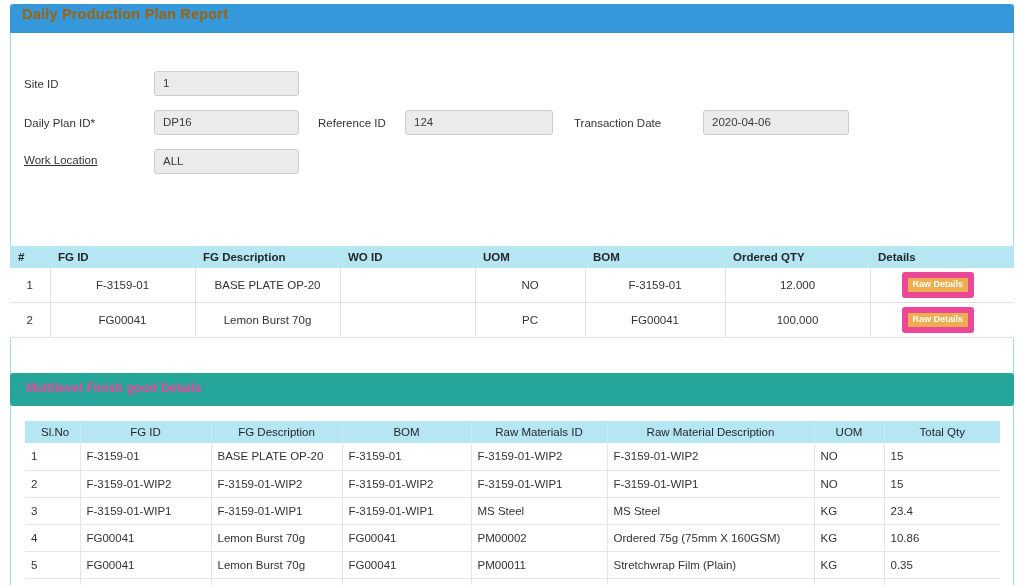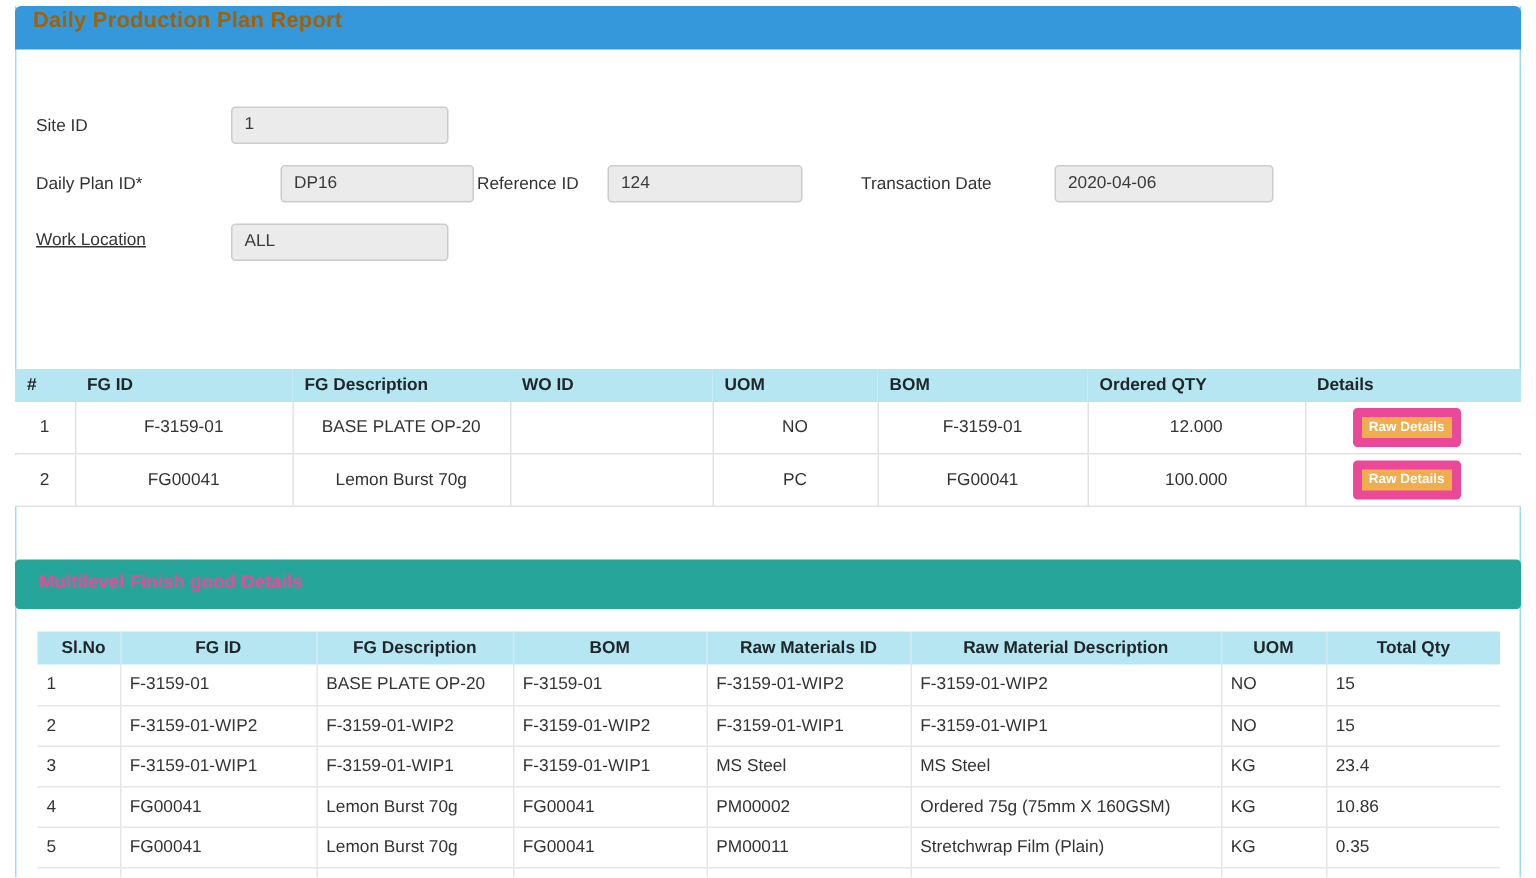--- a/index.html
+++ b/index.html
@@ -144,21 +144,21 @@
   .tbl-detail {
     position: absolute;
     left: 25px;
     top: 421px;
     width: 975px;
     font-size: 11.5px;
   }
   .tbl-detail thead th {
     background: #b6e6f2;
     color: #20272b;
-    font-weight: bold;
+    font-weight: normal;
     font-size: 11.5px;
     text-align: center;
     padding: 5px 16px;
     height: 21px;
     border-right: 1px solid #cfe9f1;
   }
   .tbl-detail thead th:last-child { border-right: none; }
   .tbl-detail tbody td {
     height: 27px;
     padding: 4px 6px;
@@ -184,24 +184,24 @@
 
   <div class="panel-heading"></div>
   <div class="panel-title">Daily Production Plan Report</div>
 
   <div class="form-area">
 
     <div class="fld-label" style="left:24px; top:45px;">Site ID</div>
     <div class="fld-input" style="left:154px; top:38px; width:145px;">1</div>
 
     <div class="fld-label" style="left:24px; top:84px;">Daily Plan ID*</div>
-    <div class="fld-input" style="left:154px; top:77px; width:129px;margin-left:33px;">DP16</div>
+    <div class="fld-input" style="left:154px; top:77px; width:145px;">DP16</div>
 
     <div class="fld-label" style="left:318px; top:84px;">Reference ID</div>
-    <div class="fld-input" style="left:405px; top:77px; width:130px;">124</div>
+    <div class="fld-input" style="left:405px; top:77px; width:148px;">124</div>
 
     <div class="fld-label" style="left:574px; top:84px;">Transaction Date</div>
     <div class="fld-input" style="left:703px; top:77px; width:146px;">2020-04-06</div>
 
     <div class="fld-label" style="left:24px; top:121px;text-decoration:underline;">Work Location</div>
     <div class="fld-input" style="left:154px; top:116px; width:145px;">ALL</div>
   </div>
 
   <table class="tbl-main">
     <colgroup>

